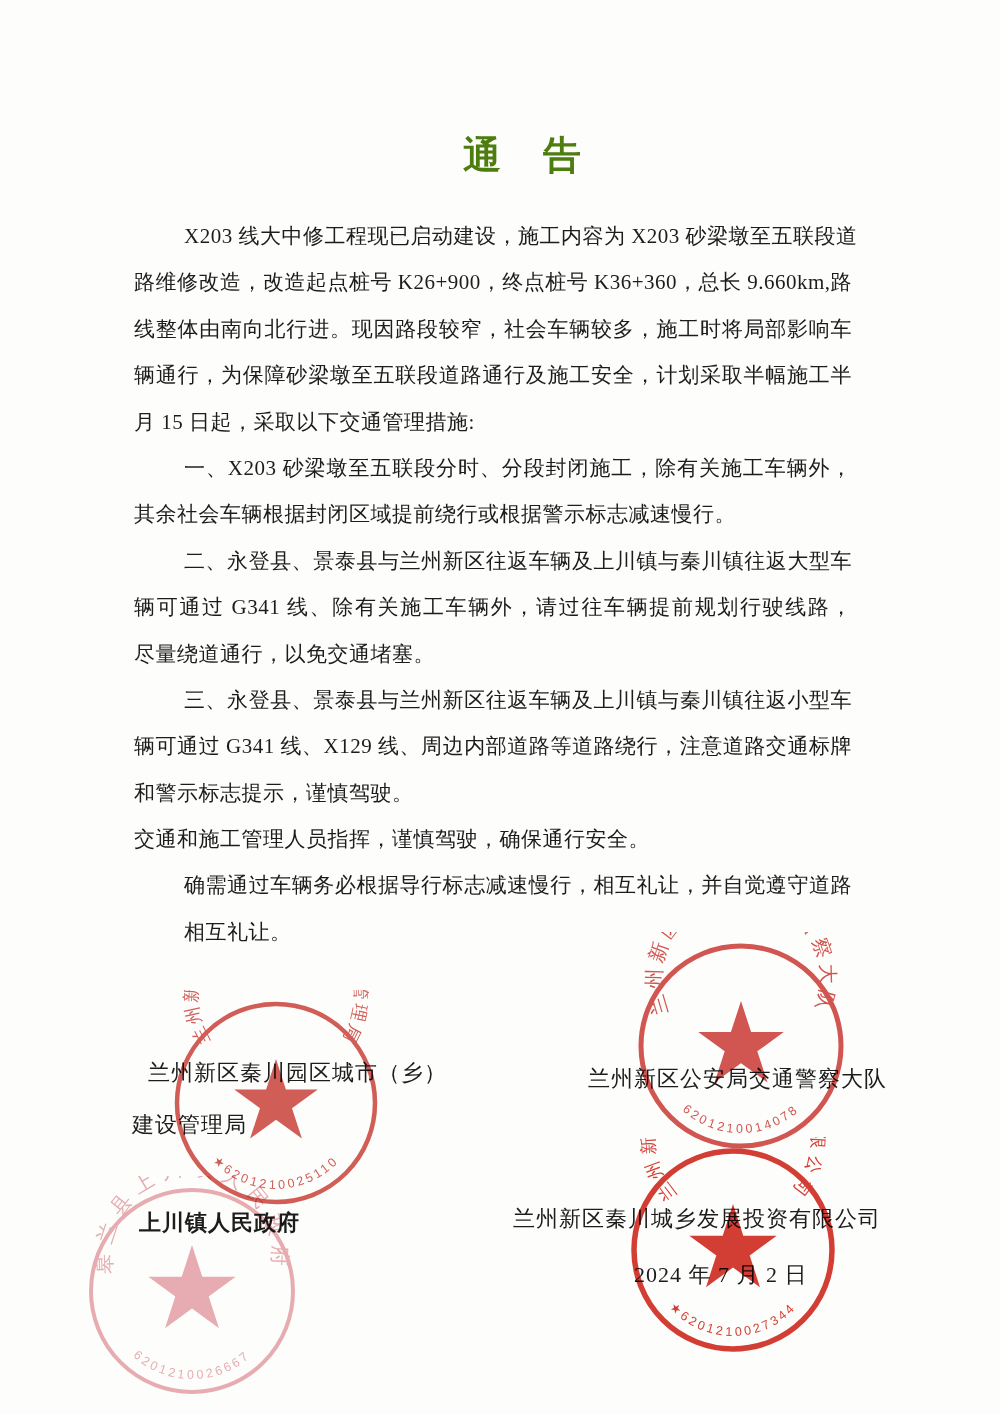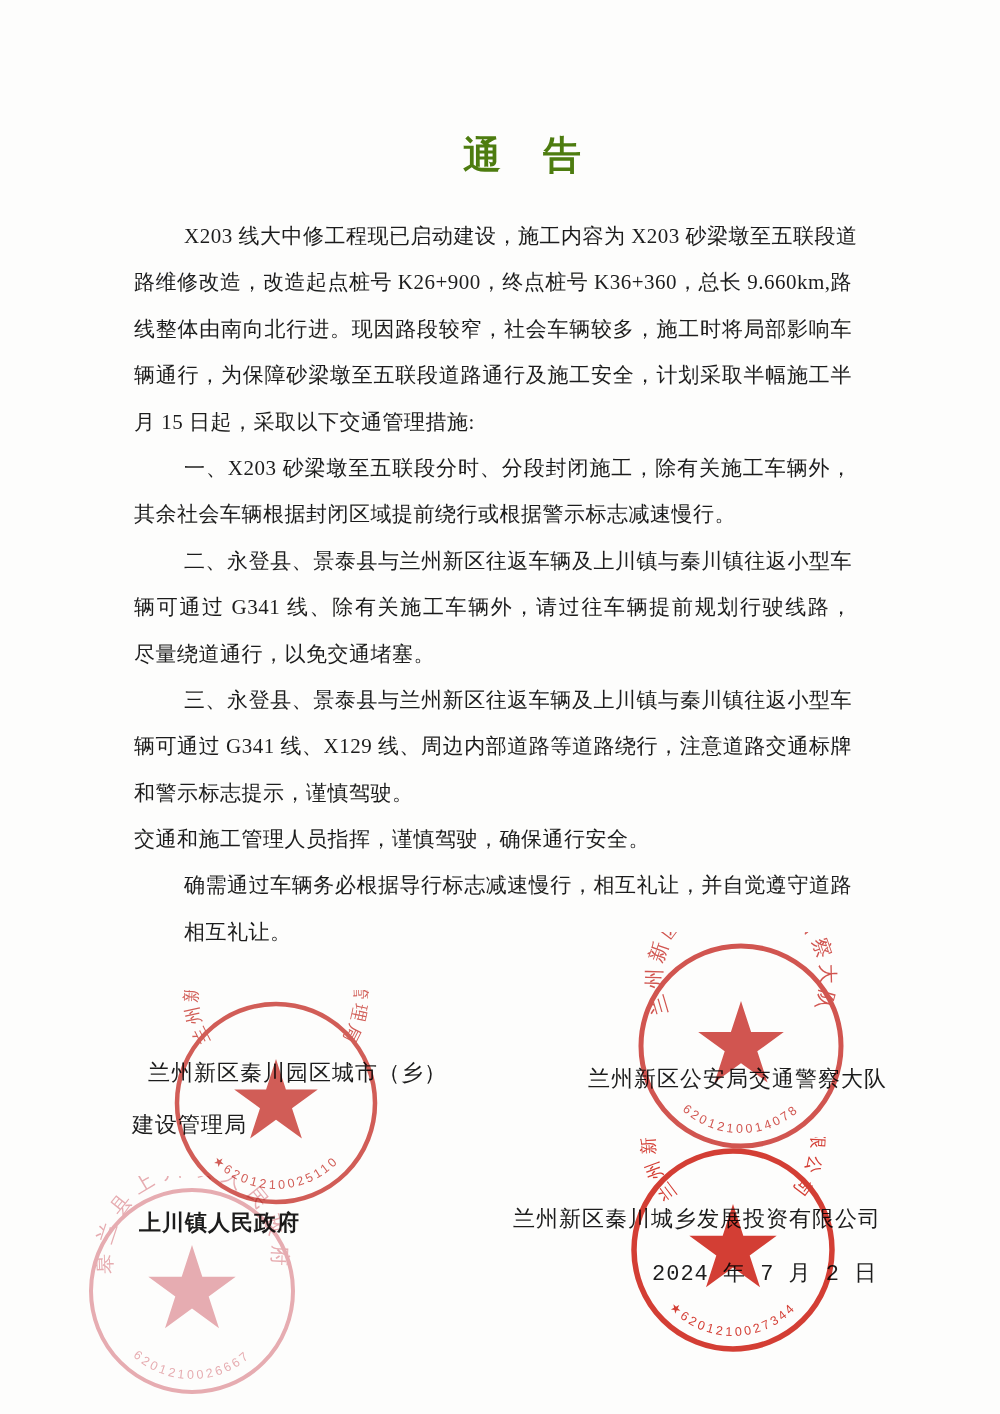--- a/index.html
+++ b/index.html
@@ -47,42 +47,42 @@
     line-height:30px;
     color:#1c1c1c;
     white-space:nowrap;
     letter-spacing:1px;
   }
   #sig-r1-left1{left:148px;top:1058px;text-align:right;}
   #sig-r1-left2{left:132px;top:1110px;}
   #sig-r1-right{left:588px;top:1064px;}
   #sig-r2-left{left:139px;top:1208px;font-weight:bold;}
   #sig-r2-right{left:513px;top:1204px;}
-  #sig-date{left:652px;top:1260px;font-family:Liberation Mono, monospace;}
+  #sig-date{left:634px;top:1260px;}
   .stamp{
     position:absolute;
     mix-blend-mode:multiply;
     pointer-events:none;
   }
 </style>
 </head>
 <body>
 
 <div class="page">
   <h1 class="doc-title">通　告</h1>
 
   <div class="body-text" id="paragraphs">
       <div class="body-line para-start">X203 线大中修工程现已启动建设，施工内容为 X203 砂梁墩至五联段道</div>
       <div class="body-line">路维修改造，改造起点桩号 K26+900，终点桩号 K36+360，总长 9.660km,路</div>
       <div class="body-line">线整体由南向北行进。现因路段较窄，社会车辆较多，施工时将局部影响车</div>
       <div class="body-line">辆通行，为保障砂梁墩至五联段道路通行及施工安全，计划采取半幅施工半</div>
       <div class="body-line para-end">月 15 日起，采取以下交通管理措施:</div>
       <div class="body-line para-start">一、X203 砂梁墩至五联段分时、分段封闭施工，除有关施工车辆外，</div>
       <div class="body-line para-end">其余社会车辆根据封闭区域提前绕行或根据警示标志减速慢行。</div>
-      <div class="body-line para-start">二、永登县、景泰县与兰州新区往返车辆及上川镇与秦川镇往返小型车</div>
+      <div class="body-line para-start">二、永登县、景泰县与兰州新区往返车辆及上川镇与秦川镇往返大型车</div>
       <div class="body-line">辆可通过 G341 线、除有关施工车辆外，请过往车辆提前规划行驶线路，</div>
       <div class="body-line para-end">尽量绕道通行，以免交通堵塞。</div>
       <div class="body-line para-start">三、永登县、景泰县与兰州新区往返车辆及上川镇与秦川镇往返小型车</div>
       <div class="body-line">辆可通过 G341 线、X129 线、周边内部道路等道路绕行，注意道路交通标牌</div>
       <div class="body-line para-end">和警示标志提示，谨慎驾驶。</div>
       <div class="body-line para-end">交通和施工管理人员指挥，谨慎驾驶，确保通行安全。</div>
       <div class="body-line para-start">确需通过车辆务必根据导行标志减速慢行，相互礼让，并自觉遵守道路</div>
       <div class="body-line para-start para-end">相互礼让。</div>
     </div>
 

